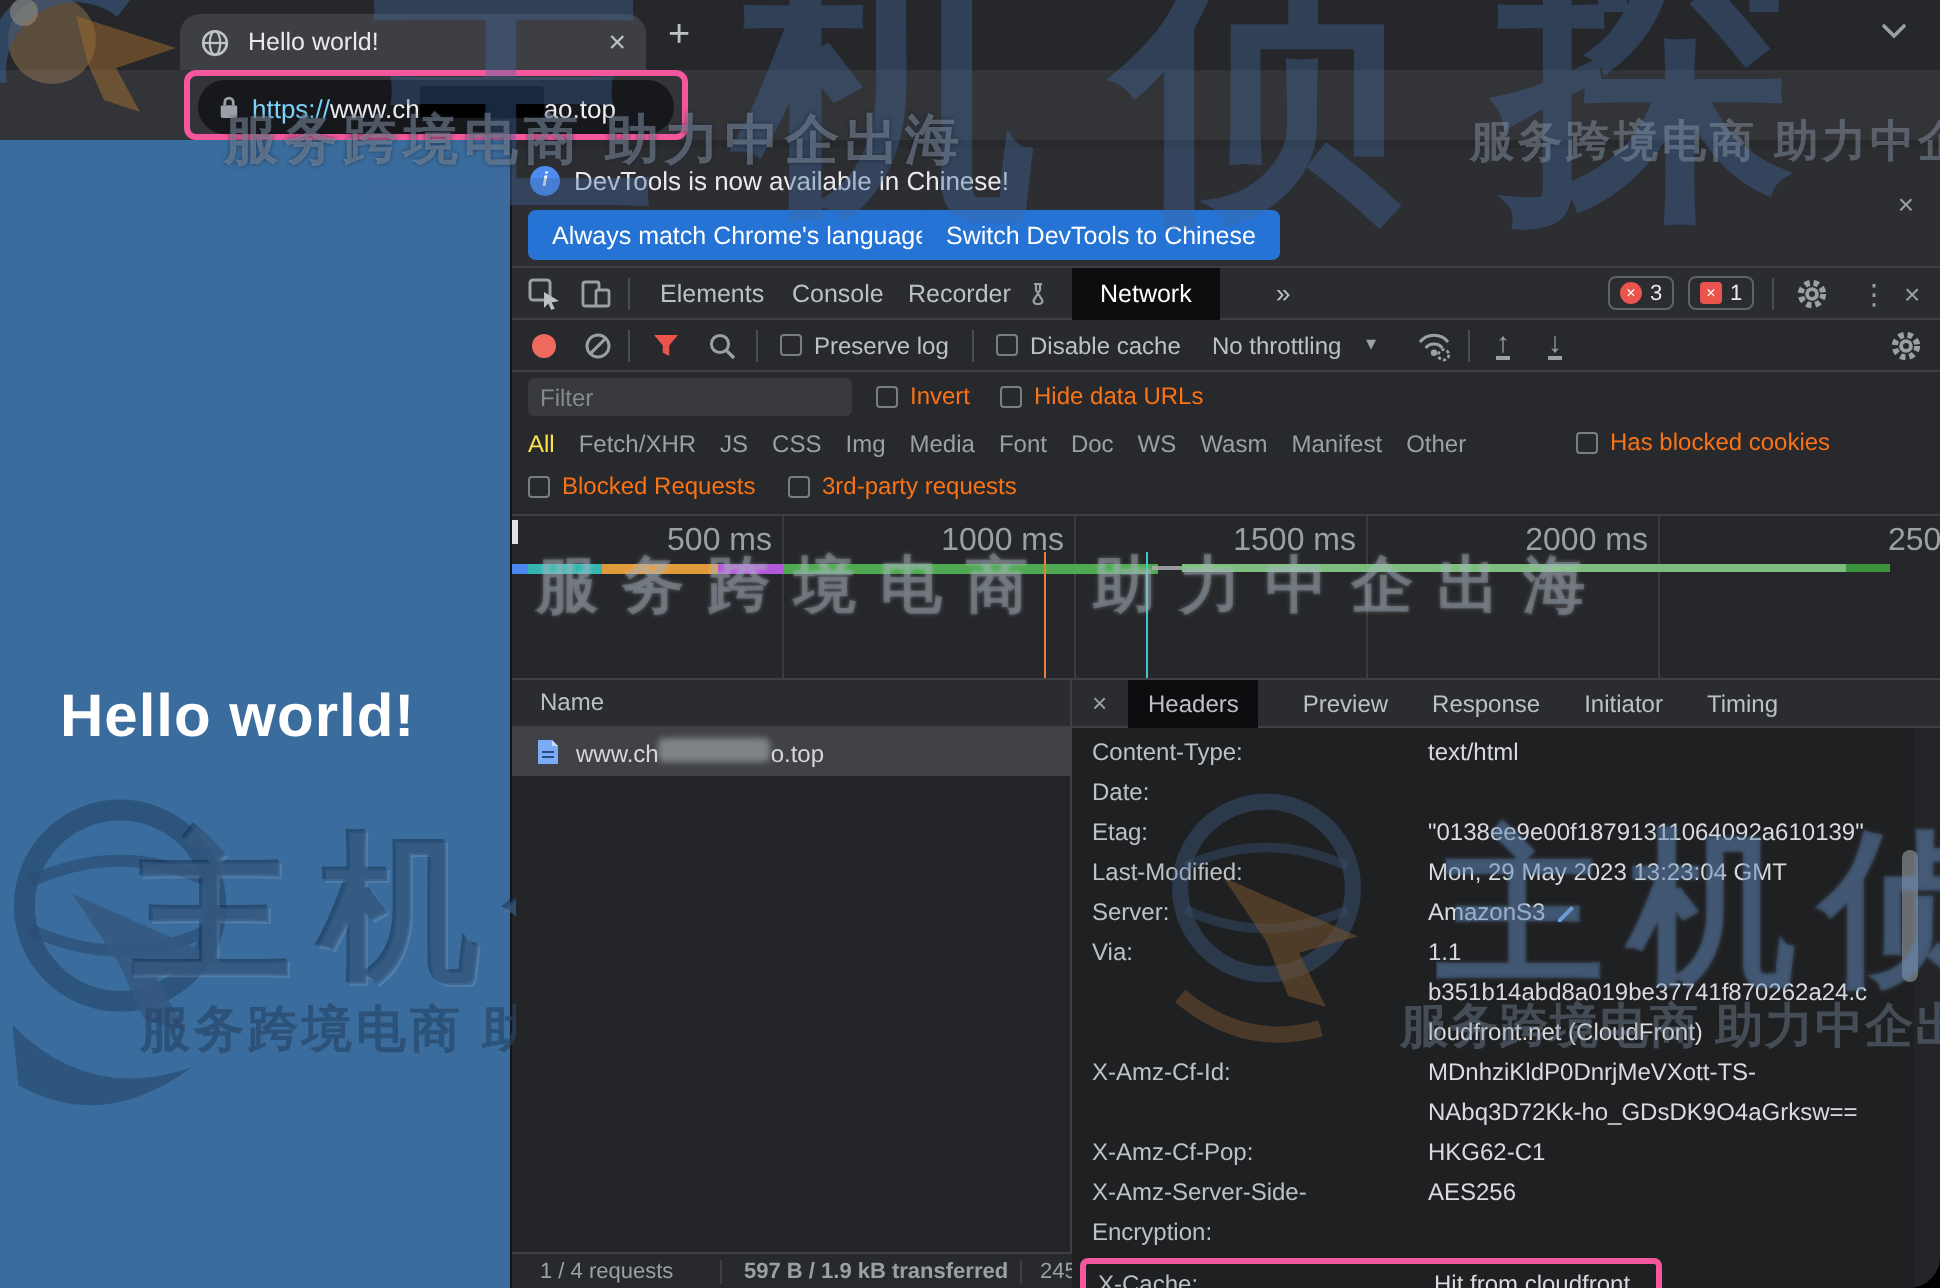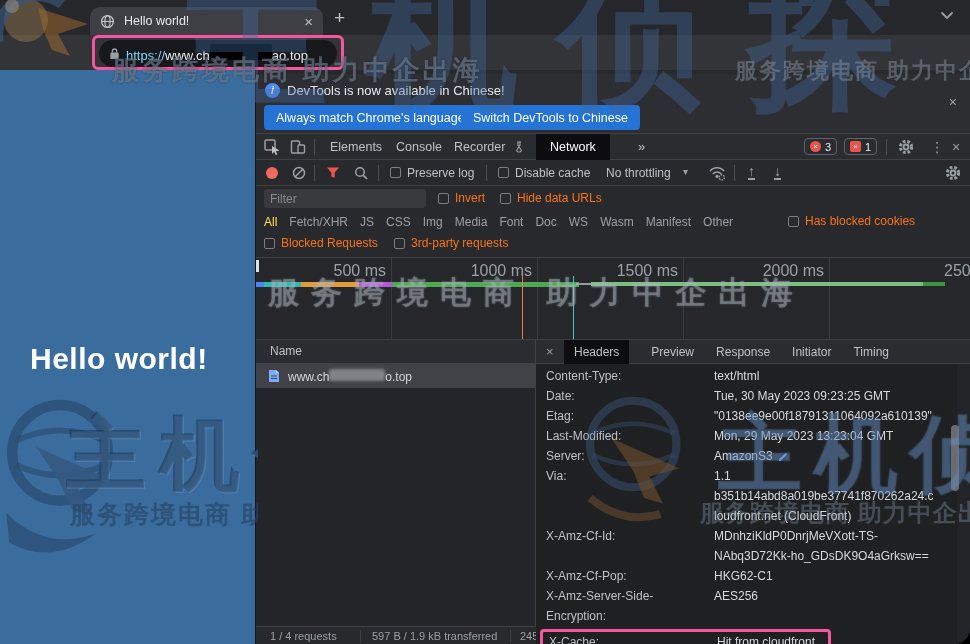--- a/index.html
+++ b/index.html
@@ -323,21 +323,21 @@
       </svg>
       <span style="white-space:nowrap;">
         <span>www.ch</span><span class="blur-censor"></span><span>o.top</span>
       </span>
     </div>
     <div class="tbl-rest"></div>
 
     <div class="statusbar">
       <span class="sb-item" style="left:14px;">1 / 4 requests</span>
       <span class="sb-sep" style="left:104px;"></span>
-      <span class="sb-item" style="left:116px;">597 B / 1.9 kB transferred</span>
+      <span class="sb-item" style="left:116px;font-weight:bold;">597 B / 1.9 kB transferred</span>
       <span class="sb-sep" style="left:254px;"></span>
       <span class="sb-item" style="left:264px;">245</span>
     </div>
 
     <div class="details">
       <div class="det-tabs">
         <span class="det-close">×</span>
         <div style="position:absolute;left:28px;top:0;display:flex;column-gap:22px;">
           <span class="det-tab dtab-active" style="padding:0 10px;text-align:center;">Headers</span>
           <span class="det-tab">Preview</span>
@@ -348,23 +348,20 @@
       </div>
       <div class="det-body">
         <div class="hrow">
           <div class="hkey">Content-Type:</div>
           <div class="hval">
               <div>text/html</div>
             </div>
         </div>
         <div class="hrow">
           <div class="hkey">Date:</div>
-          <div class="hval">
-              <div>Tue, 30 May 2023 09:23:25 GMT</div>
-            </div>
         </div>
         <div class="hrow">
           <div class="hkey">Etag:</div>
           <div class="hval">
               <div>"0138ee9e00f18791311064092a610139"</div>
             </div>
         </div>
         <div class="hrow">
           <div class="hkey">Last-Modified:</div>
           <div class="hval">

